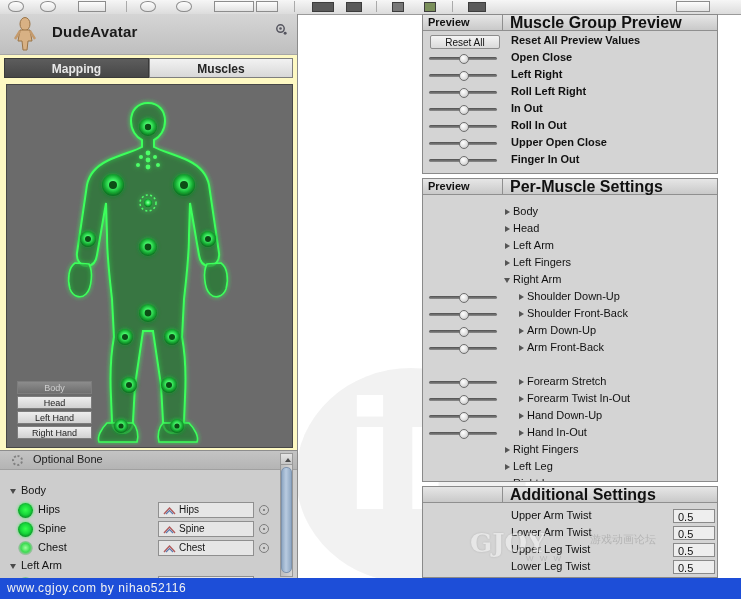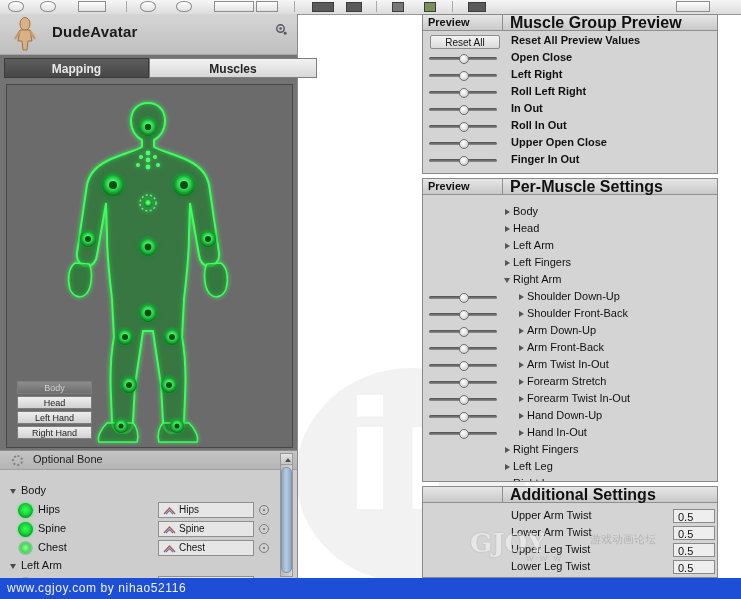--- a/index.html
+++ b/index.html
@@ -22,21 +22,21 @@
              background:linear-gradient(#f6f6f6,#dcdcdc);border-bottom:1px solid #9a9a9a;}
   .tool-ctl{position:absolute;top:1px;height:11px;border:1px solid #8d8d8d;
             background:linear-gradient(#fdfdfd,#e2e2e2);box-sizing:border-box;}
   .tool-circ{position:absolute;top:1px;width:16px;height:11px;border:1px solid #8d8d8d;
              border-radius:8px/6px;background:linear-gradient(#fdfdfd,#e3e3e3);box-sizing:border-box;}
   .tool-sep{position:absolute;top:1px;width:1px;height:11px;background:#aaa;}
   .tool-dark{position:absolute;top:2px;width:12px;height:8px;background:#5a5a5a;border:1px solid #3d3d3d;}
 
   
   #left-panel{position:absolute;left:0;top:14px;width:297px;height:564px;
-              background:#737373;border-right:1px solid #8b8b8b;}
+              background:#fef9c3;border-right:1px solid #8b8b8b;}
 
   #avatar-header{position:absolute;left:0;top:0;width:297px;height:40px;
                  background:linear-gradient(#d5d5d5,#bfbfbf);border-bottom:1px solid #a6a6a6;}
   #avatar-thumb{position:absolute;left:10px;top:3px;width:30px;height:36px;}
   #avatar-title{position:absolute;left:52px;top:9px;font-size:15px;color:#1a1a1a;
                 font-weight:bold;letter-spacing:.2px;}
   #avatar-gear{position:absolute;right:10px;top:9px;width:13px;height:13px;}
 
   #tabs{position:absolute;left:4px;top:44px;width:289px;height:20px;}
   .tab{position:absolute;top:0;height:20px;line-height:20px;text-align:center;
@@ -181,21 +181,21 @@
       <div id="avatar-title">DudeAvatar</div>
       <svg id="avatar-gear" viewBox="0 0 14 14">
         <circle cx="7" cy="6" r="4" fill="none" stroke="#55555f" stroke-width="1.6"></circle>
         <circle cx="7" cy="6" r="1.4" fill="#55555f"></circle>
         <circle cx="12" cy="11" r="1.6" fill="#55555f"></circle>
       </svg>
     </div>
 
     <div id="tabs">
       <div class="tab sel" style="left:0;width:145px">Mapping</div>
-      <div class="tab unsel" style="left:145px;width:168px">Muscles</div>
+      <div class="tab unsel" style="left:145px;width:144px">Muscles</div>
     </div>
 
     <div id="viewport">
       <svg width="283" height="360" viewBox="0 0 283 360">
         <defs>
           <radialGradient id="jg" cx="50%" cy="45%" r="55%">
             <stop offset="0%" stop-color="#9dffab"></stop>
             <stop offset="35%" stop-color="#3ff263"></stop>
             <stop offset="72%" stop-color="#16a832"></stop>
             <stop offset="100%" stop-color="#0d6a1f"></stop>
@@ -500,28 +500,20 @@
         <div class="mlabel" style="left:104px">Arm Down-Up</div>
       </div>
       <div class="mrow" style="top:145px">
         <div class="slider">
             <div class="trk"></div>
             <div class="knb"></div>
           </div>
         <div class="tri-r" style="left:96px;top:5px"></div>
         <div class="mlabel" style="left:104px">Arm Front-Back</div>
       </div>
-      <div class="mrow" style="top:162px">
-        <div class="slider">
-            <div class="trk"></div>
-            <div class="knb"></div>
-          </div>
-        <div class="tri-r" style="left:96px;top:5px"></div>
-        <div class="mlabel" style="left:104px">Arm Twist In-Out</div>
-      </div>
       <div class="mrow" style="top:179px">
         <div class="slider">
             <div class="trk"></div>
             <div class="knb"></div>
           </div>
         <div class="tri-r" style="left:96px;top:5px"></div>
         <div class="mlabel" style="left:104px">Forearm Stretch</div>
       </div>
       <div class="mrow" style="top:196px">
         <div class="slider">

